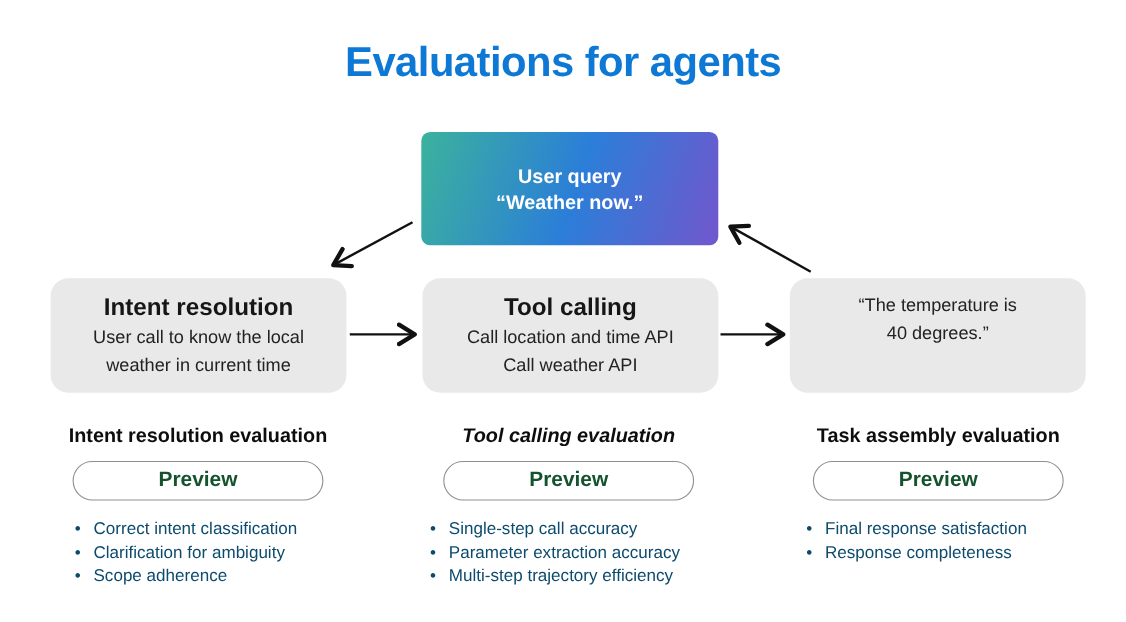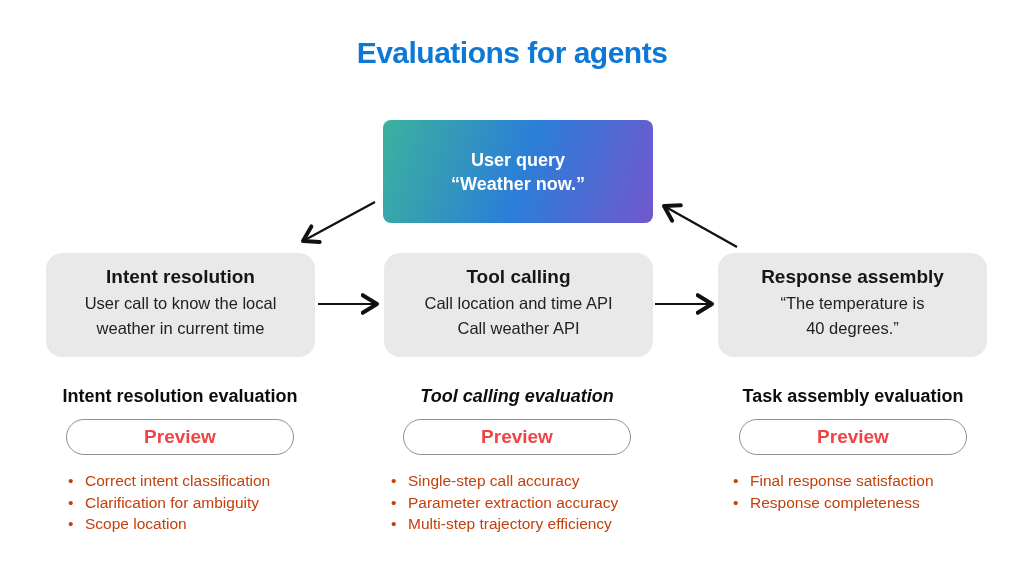--- a/index.html
+++ b/index.html
@@ -10,21 +10,21 @@
     background: #ffffff;
     font-family: "Liberation Sans", sans-serif;
     overflow: hidden;
   }
   .slide-title {
     position: absolute;
     top: 36px; left: 0;
     width: 100%;
     margin: 0;
     text-align: center;
-    font-size: 30px;
+    font-size: 38px;
     font-weight: 700;
     letter-spacing: -0.5px;
     color: #0E78D5;
   }
   .arrows { position: absolute; top: 0; left: 0; pointer-events: none; }
 
   .uq-box {
     position: absolute;
     left: 383px; top: 120px;
     width: 270px; height: 103px;
@@ -46,21 +46,21 @@
     background: #E9E9E9;
     border-radius: 16px;
     text-align: center;
     box-sizing: border-box;
     padding-top: 13px;
   }
   .stage-0 { left: 46px; }
   .stage-1 { left: 384px; }
   .stage-2 { left: 718px; }
   .stage-title {
-    font-size: 19px;
+    font-size: 22px;
     font-weight: 700;
     color: #161616;
     margin: 0 0 3px 0;
   }
   .stage-line {
     font-size: 16.5px;
     color: #222222;
     line-height: 25px;
   }
 
@@ -82,33 +82,33 @@
     position: absolute;
     top: 419px;
     width: 228px; height: 36px;
     box-sizing: border-box;
     background: #ffffff;
     border: 1px solid #8F8F8F;
     border-radius: 18px;
     display: flex; align-items: center; justify-content: center;
     font-size: 19px;
     font-weight: 700;
-    color: #ef4444;
+    color: #14532d;
   }
   .pill-0 { left: 66px; }
   .pill-1 { left: 403px; }
   .pill-2 { left: 739px; }
 
   .bullets {
     position: absolute;
     top: 470px;
     margin: 0; padding: 0;
     list-style: none;
     font-size: 15.5px;
-    color: #c2410c;
+    color: #0c4a6e;
   }
   .bullets-0 { left: 68px; }
   .bullets-1 { left: 391px; }
   .bullets-2 { left: 733px; }
   .bullets li {
     position: relative;
     padding-left: 17px;
     line-height: 21.5px;
   }
   .bullets li::before {
@@ -147,37 +147,36 @@
     <div class="stage-line">weather in current time</div>
   </div>
 
   <div class="stage stage-1">
     <h2 class="stage-title">Tool calling</h2>
     <div class="stage-line">Call location and time API</div>
     <div class="stage-line">Call weather API</div>
   </div>
 
   <div class="stage stage-2">
-    <h2 class="stage-title">Response assembly</h2>
     <div class="stage-line">“The temperature is</div>
     <div class="stage-line">40 degrees.”</div>
   </div>
 
   <h3 class="eval-title eval-title-0">Intent resolution evaluation</h3>
   <h3 class="eval-title eval-title-1">Tool calling evaluation</h3>
   <h3 class="eval-title eval-title-2">Task assembly evaluation</h3>
 
   <div class="pill pill-0">Preview</div>
   <div class="pill pill-1">Preview</div>
   <div class="pill pill-2">Preview</div>
 
   <ul class="bullets bullets-0">
     <li>Correct intent classification</li>
     <li>Clarification for ambiguity</li>
-    <li>Scope location</li>
+    <li>Scope adherence</li>
   </ul>
 
   <ul class="bullets bullets-1">
     <li>Single-step call accuracy</li>
     <li>Parameter extraction accuracy</li>
     <li>Multi-step trajectory efficiency</li>
   </ul>
 
   <ul class="bullets bullets-2">
     <li>Final response satisfaction</li>

